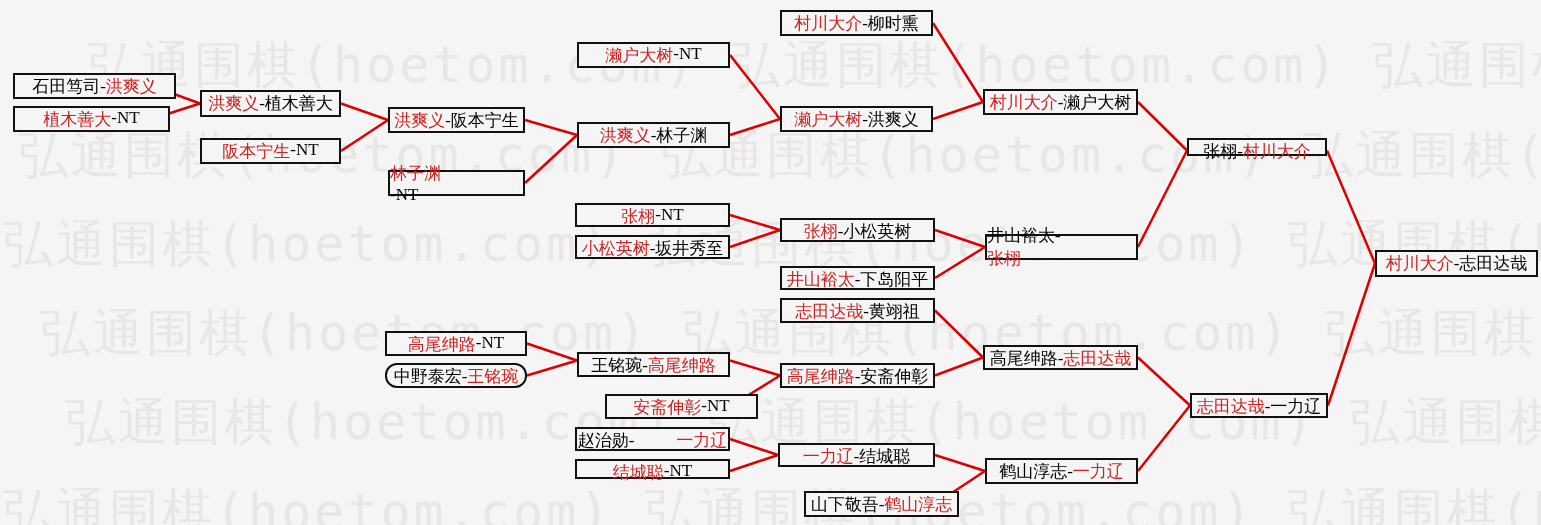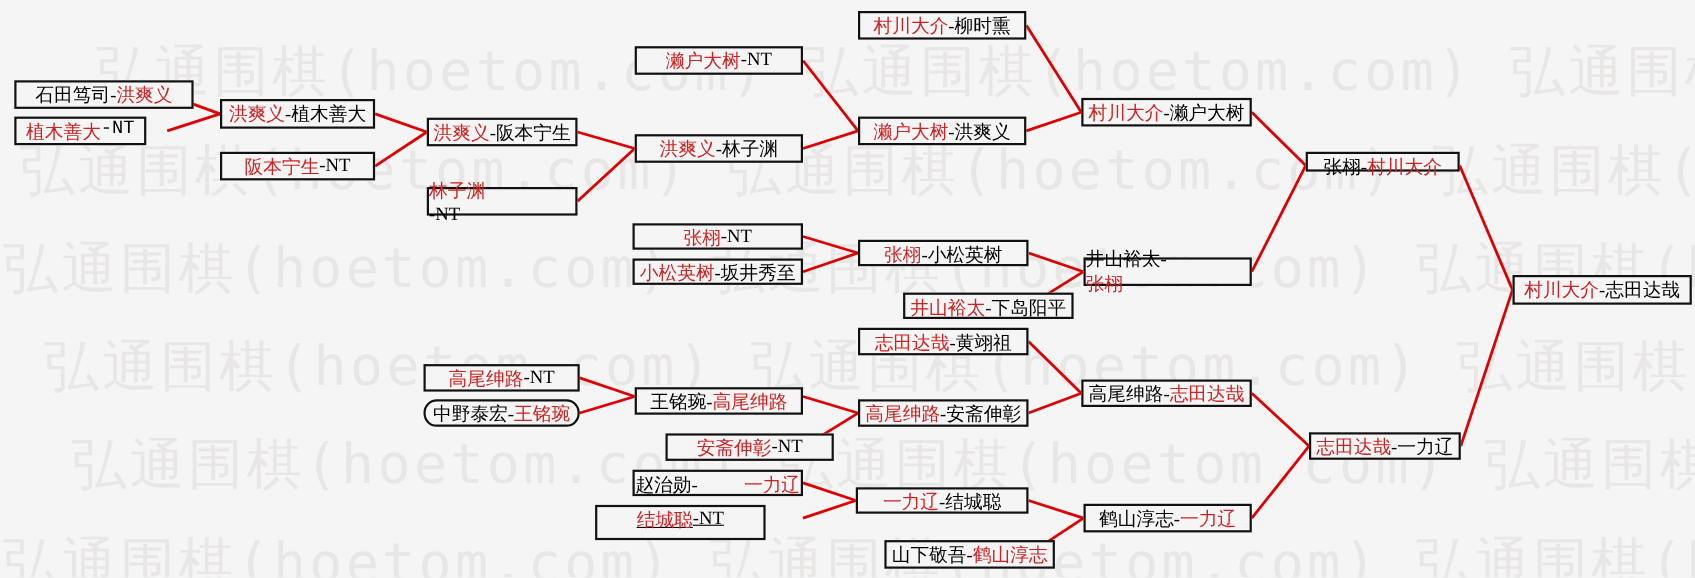--- a/index.html
+++ b/index.html
@@ -82,21 +82,21 @@
       <line x1="1138" y1="357.5" x2="1190" y2="405.5" stroke="#dd0000" stroke-width="2.5"></line>
       <line x1="1138" y1="471" x2="1190" y2="405.5" stroke="#dd0000" stroke-width="2.5"></line>
       <line x1="1327" y1="150.5" x2="1375" y2="263.5" stroke="#dd0000" stroke-width="2.5"></line>
       <line x1="1328" y1="405.5" x2="1375" y2="263.5" stroke="#dd0000" stroke-width="2.5"></line>
     </svg>
   <div>
       <div class="match-box" style="left: 13px; top: 73px; width: 163px; height: 26px;">
         <span>石田笃司-</span>
         <span class="win">洪爽义</span>
       </div>
-      <div class="match-box" style="left: 13px; top: 106px; width: 120px; height: 26px; font-family: Liberation Mono, monospace;">
+      <div class="match-box" style="left: 13px; top: 106px; width: 157px; height: 26px;">
         <span class="win">植木善大</span>
         <span>-NT</span>
       </div>
       <div class="match-box" style="left: 200px; top: 90px; width: 141px; height: 27px;">
         <span class="win">洪爽义</span>
         <span>-植木善大</span>
       </div>
       <div class="match-box" style="left: 200px; top: 138px; width: 141px; height: 26px;">
         <span class="win">阪本宁生</span>
         <span>-NT</span>
@@ -130,21 +130,21 @@
         <span>-柳时熏</span>
       </div>
       <div class="match-box" style="left: 780px; top: 106px; width: 153px; height: 26px;">
         <span class="win">濑户大树</span>
         <span>-洪爽义</span>
       </div>
       <div class="match-box" style="left: 780px; top: 218px; width: 155px; height: 24px;">
         <span class="win">张栩</span>
         <span>-小松英树</span>
       </div>
-      <div class="match-box" style="left: 780px; top: 266px; width: 155px; height: 24px; margin-left: 41px;">
+      <div class="match-box" style="left: 780px; top: 266px; width: 155px; height: 24px;">
         <span class="win">井山裕太</span>
         <span>-下岛阳平</span>
       </div>
       <div class="match-box" style="left: 983px; top: 89px; width: 155px; height: 26px;">
         <span class="win">村川大介</span>
         <span>-濑户大树</span>
       </div>
       <div class="match-box" style="left: 985px; top: 234px; width: 153px; height: 26px; flex-direction: column;">
         <span>井山裕太-</span>
         <span class="win">张栩</span>
@@ -166,21 +166,21 @@
         <span class="win">高尾绅路</span>
       </div>
       <div class="match-box" style="left: 577px; top: 394px; width: 153px; height: 25px; margin-left: 28px;">
         <span class="win">安斋伸彰</span>
         <span>-NT</span>
       </div>
       <div class="match-box" style="left: 575px; top: 427px; width: 155px; height: 24px; gap: 42px;">
         <span>赵治勋-</span>
         <span class="win">一力辽</span>
       </div>
-      <div class="match-box" style="left: 541px; top: 459px; width: 155px; height: 32px; text-decoration: underline;">
+      <div class="match-box" style="left: 575px; top: 459px; width: 155px; height: 20px;">
         <span class="win">结城聪</span>
         <span>-NT</span>
       </div>
       <div class="match-box" style="left: 780px; top: 298px; width: 155px; height: 25px;">
         <span class="win">志田达哉</span>
         <span>-黄翊祖</span>
       </div>
       <div class="match-box" style="left: 780px; top: 363px; width: 155px; height: 25px;">
         <span class="win">高尾绅路</span>
         <span>-安斋伸彰</span>

